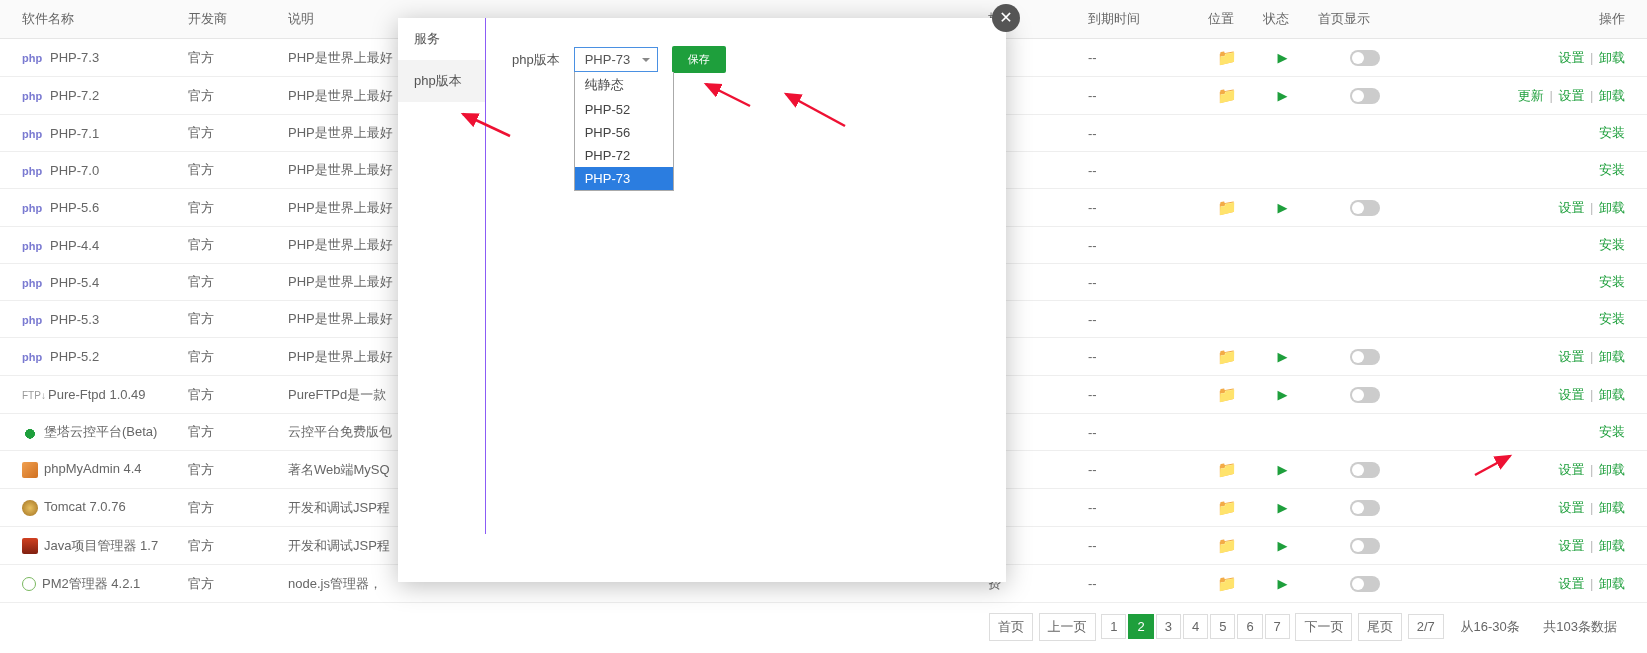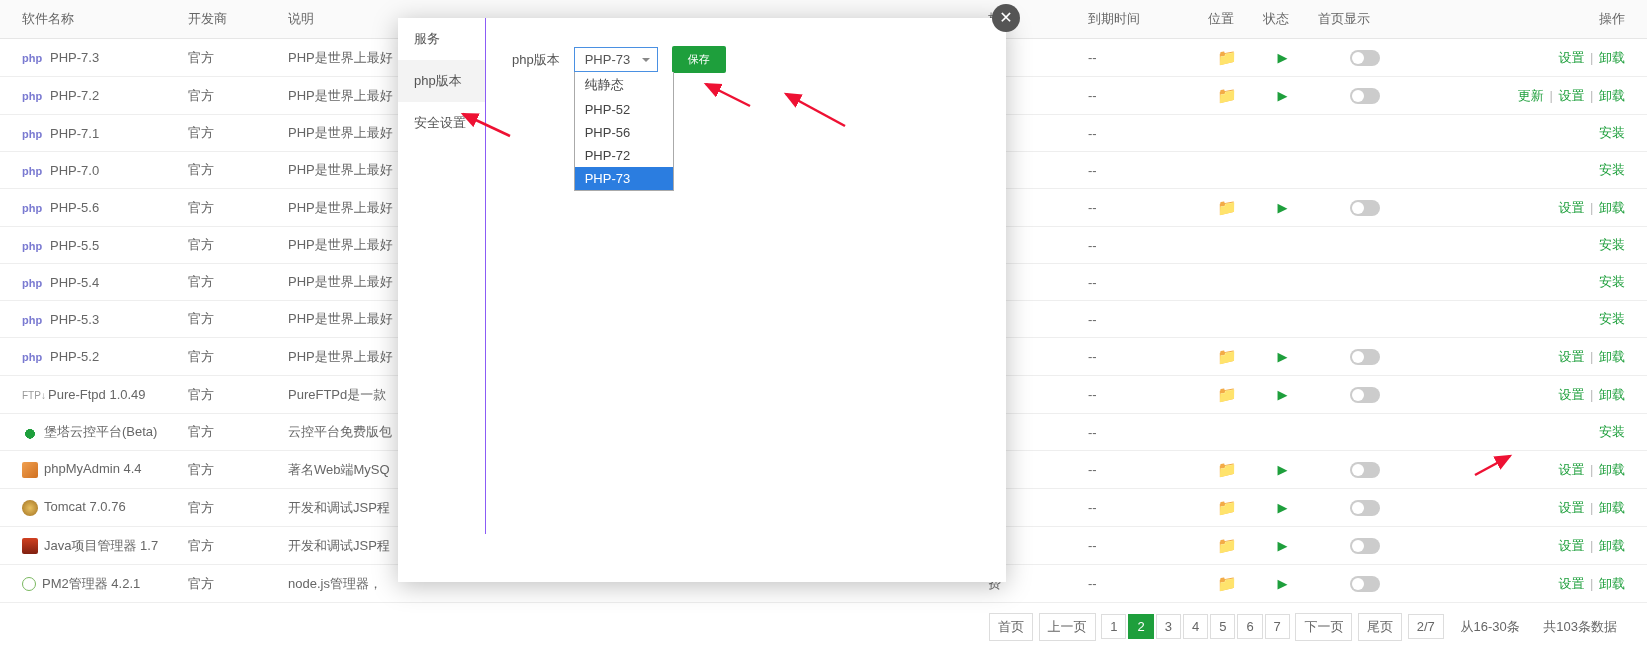--- a/index.html
+++ b/index.html
@@ -138,21 +138,21 @@
         <td class="col-dev"><span>官方</span></td>
         <td class="col-desc"><span>PHP是世界上最好</span></td>
         <td class="col-price"><span>费</span></td>
         <td class="col-exp"><span>--</span></td>
         <td class="col-pos center"><span class="folder-icon">📁</span></td>
         <td class="col-stat center"><span class="play-icon">▶</span></td>
         <td class="col-home center"><span class="toggle"></span></td>
         <td class="col-op"><span class="op-link">设置</span><span class="op-sep"> | </span><span class="op-link">卸载</span></td>
       </tr>
       <tr>
-        <td class="col-name"><span class="php-badge">php</span><span style="cursor:pointer">PHP-5.5</span></td>
+        <td class="col-name"><span class="php-badge">php</span><span style="cursor:pointer">PHP-4.4</span></td>
         <td class="col-dev"><span>官方</span></td>
         <td class="col-desc"><span>PHP是世界上最好</span></td>
         <td class="col-price"><span>费</span></td>
         <td class="col-exp"><span>--</span></td>
         <td class="col-pos center"></td>
         <td class="col-stat center"></td>
         <td class="col-home center"></td>
         <td class="col-op"><span class="op-link">安装</span></td>
       </tr>
       <tr>
@@ -267,21 +267,20 @@
   <span class="info">从16-30条</span>
   <span class="info">共103条数据</span>
 </div>
 
 <div class="modal">
   <div class="modal-close">✕</div>
   <div class="modal-body">
     <div class="modal-side">
       <div class="mi">服务</div>
       <div class="mi active">php版本</div>
-      <div class="mi">安全设置</div>
     </div>
     <div class="modal-main">
       <div class="form-row">
         <span class="form-label">php版本</span>
         <div class="select-box">
           <div class="select-display">PHP-73</div>
           <div class="select-drop" id="select-drop">
               <div class="opt">纯静态</div>
               <div class="opt">PHP-52</div>
               <div class="opt">PHP-56</div>

